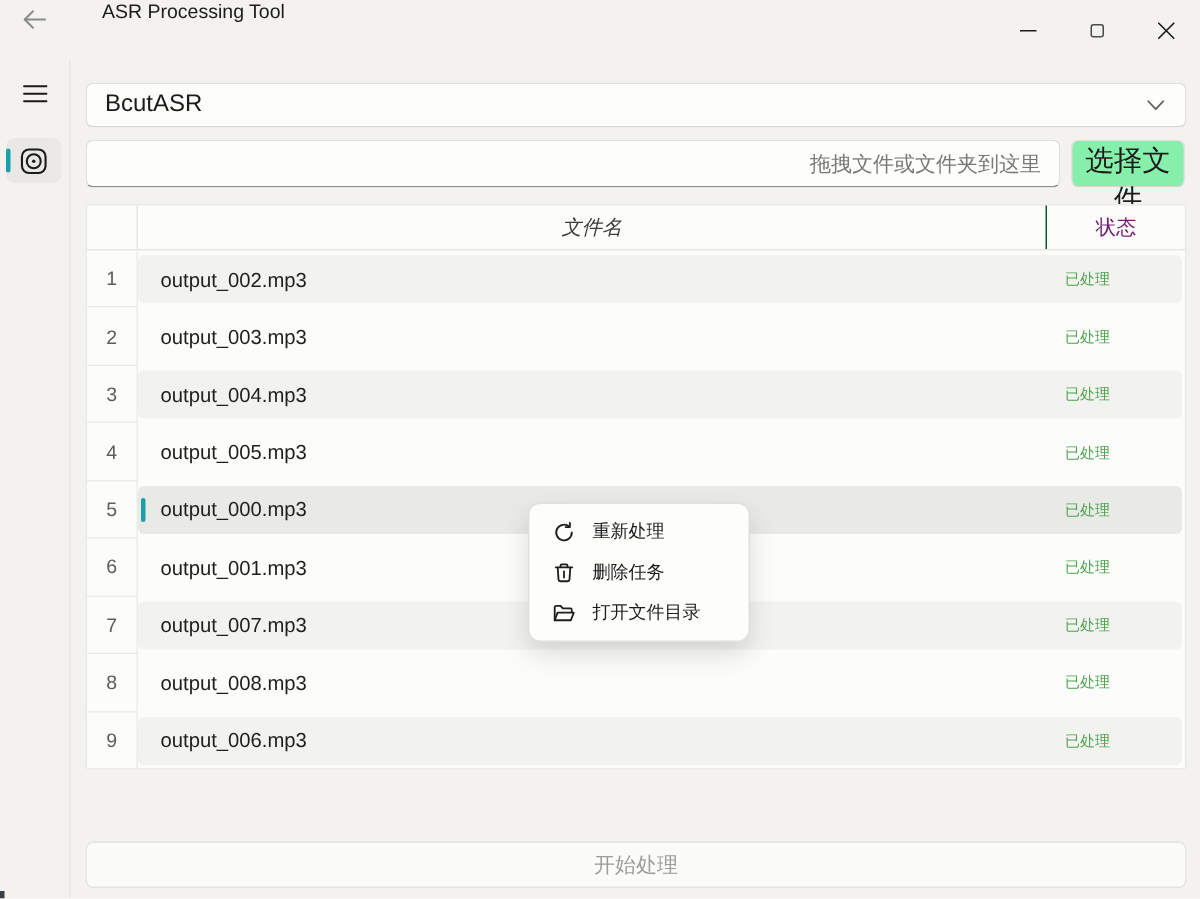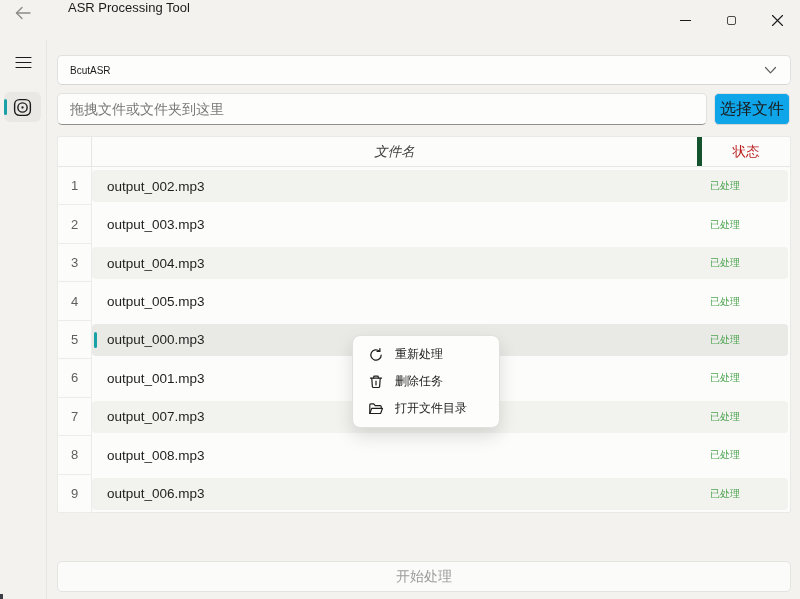--- a/index.html
+++ b/index.html
@@ -51,56 +51,56 @@
   
   .main{
     position:absolute;left:46px;top:40px;right:0;bottom:0;
     border-left:1px solid #e7e6e3;
   }
   .combo{
     position:absolute;left:10px;top:15px;width:734px;height:30px;
     background:#fdfdfc;border:1px solid #e1e1df;border-bottom-color:#d6d6d4;
     border-radius:5px;display:flex;align-items:center;cursor:pointer;
   }
-  .combo-value{flex:1;padding-left:12px;font-size:10px;color:#1b1b1b;}
+  .combo-value{flex:1;padding-left:12px;font-size:16px;color:#1b1b1b;}
   .combo-chevron{margin-right:13px;}
 
   .file-row{position:absolute;left:10px;top:53px;right:10px;height:32px;display:flex;}
   .drop-input{
     flex:1;height:32px;background:#fdfdfc;
     border:1px solid #e1e1df;border-bottom:1px solid #8f8f8c;
     border-radius:5px;padding:0 12px;font-size:14px;
     font-family:"Liberation Sans","DejaVu Sans",sans-serif;
-    color:#1b1b1b;outline:none;
+    color:#1b1b1b;outline:none;text-align:right;
   }
   .drop-input::placeholder{color:#787876;opacity:1;}
   .select-file-btn{
     width:76px;height:32px;margin-left:7px;
-    background:#0ea5e9;border:1px solid #e1e1df;border-bottom-color:#d6d6d4;
-    border-radius:5px;font-size:16px;color:#1b1b1b;
+    background:#86efac;border:1px solid #e1e1df;border-bottom-color:#d6d6d4;
+    border-radius:5px;font-size:19px;color:#1b1b1b;
     font-family:"Liberation Sans","DejaVu Sans",sans-serif;cursor:pointer;
   }
 
   
   .table{
     position:absolute;left:10px;top:96px;width:734px;height:377px;
     background:#fcfcfb;border:1px solid #e9e9e6;border-radius:2px;
   }
   .thead{
     height:30px;display:flex;align-items:center;border-bottom:1px solid #e6e6e3;
   }
   .cell-idx{
     width:34px;align-self:stretch;display:flex;align-items:center;justify-content:center;
     border-right:1px solid #ececea;font-size:13px;color:#5e5e5c;
   }
   .thead .cell-idx{border-right:1px solid #e6e6e3;}
   .th-name{flex:1;text-align:center;font-size:13.5px;color:#3d3d3b;font-style:italic;}
   .th-status{
     width:93px;align-self:stretch;display:flex;align-items:center;justify-content:center;
-    border-left:5px solid #14532d;font-size:13.5px;color:#b91c1c;
+    border-left:1px solid #14532d;font-size:13.5px;color:#701a75;
   }
   .trow{height:38.45px;display:flex;cursor:default;}
   .trow .cell-idx{border-bottom:1px solid #ececea;}
   .cell-body{
     flex:1;margin:3px 2px 3px 0;border-radius:4px;
     display:flex;align-items:center;position:relative;
   }
   .trow.striped .cell-body{background:#f2f2ef;}
   .trow.selected .cell-body{background:#e9e9e6;}
   .sel-bar{

